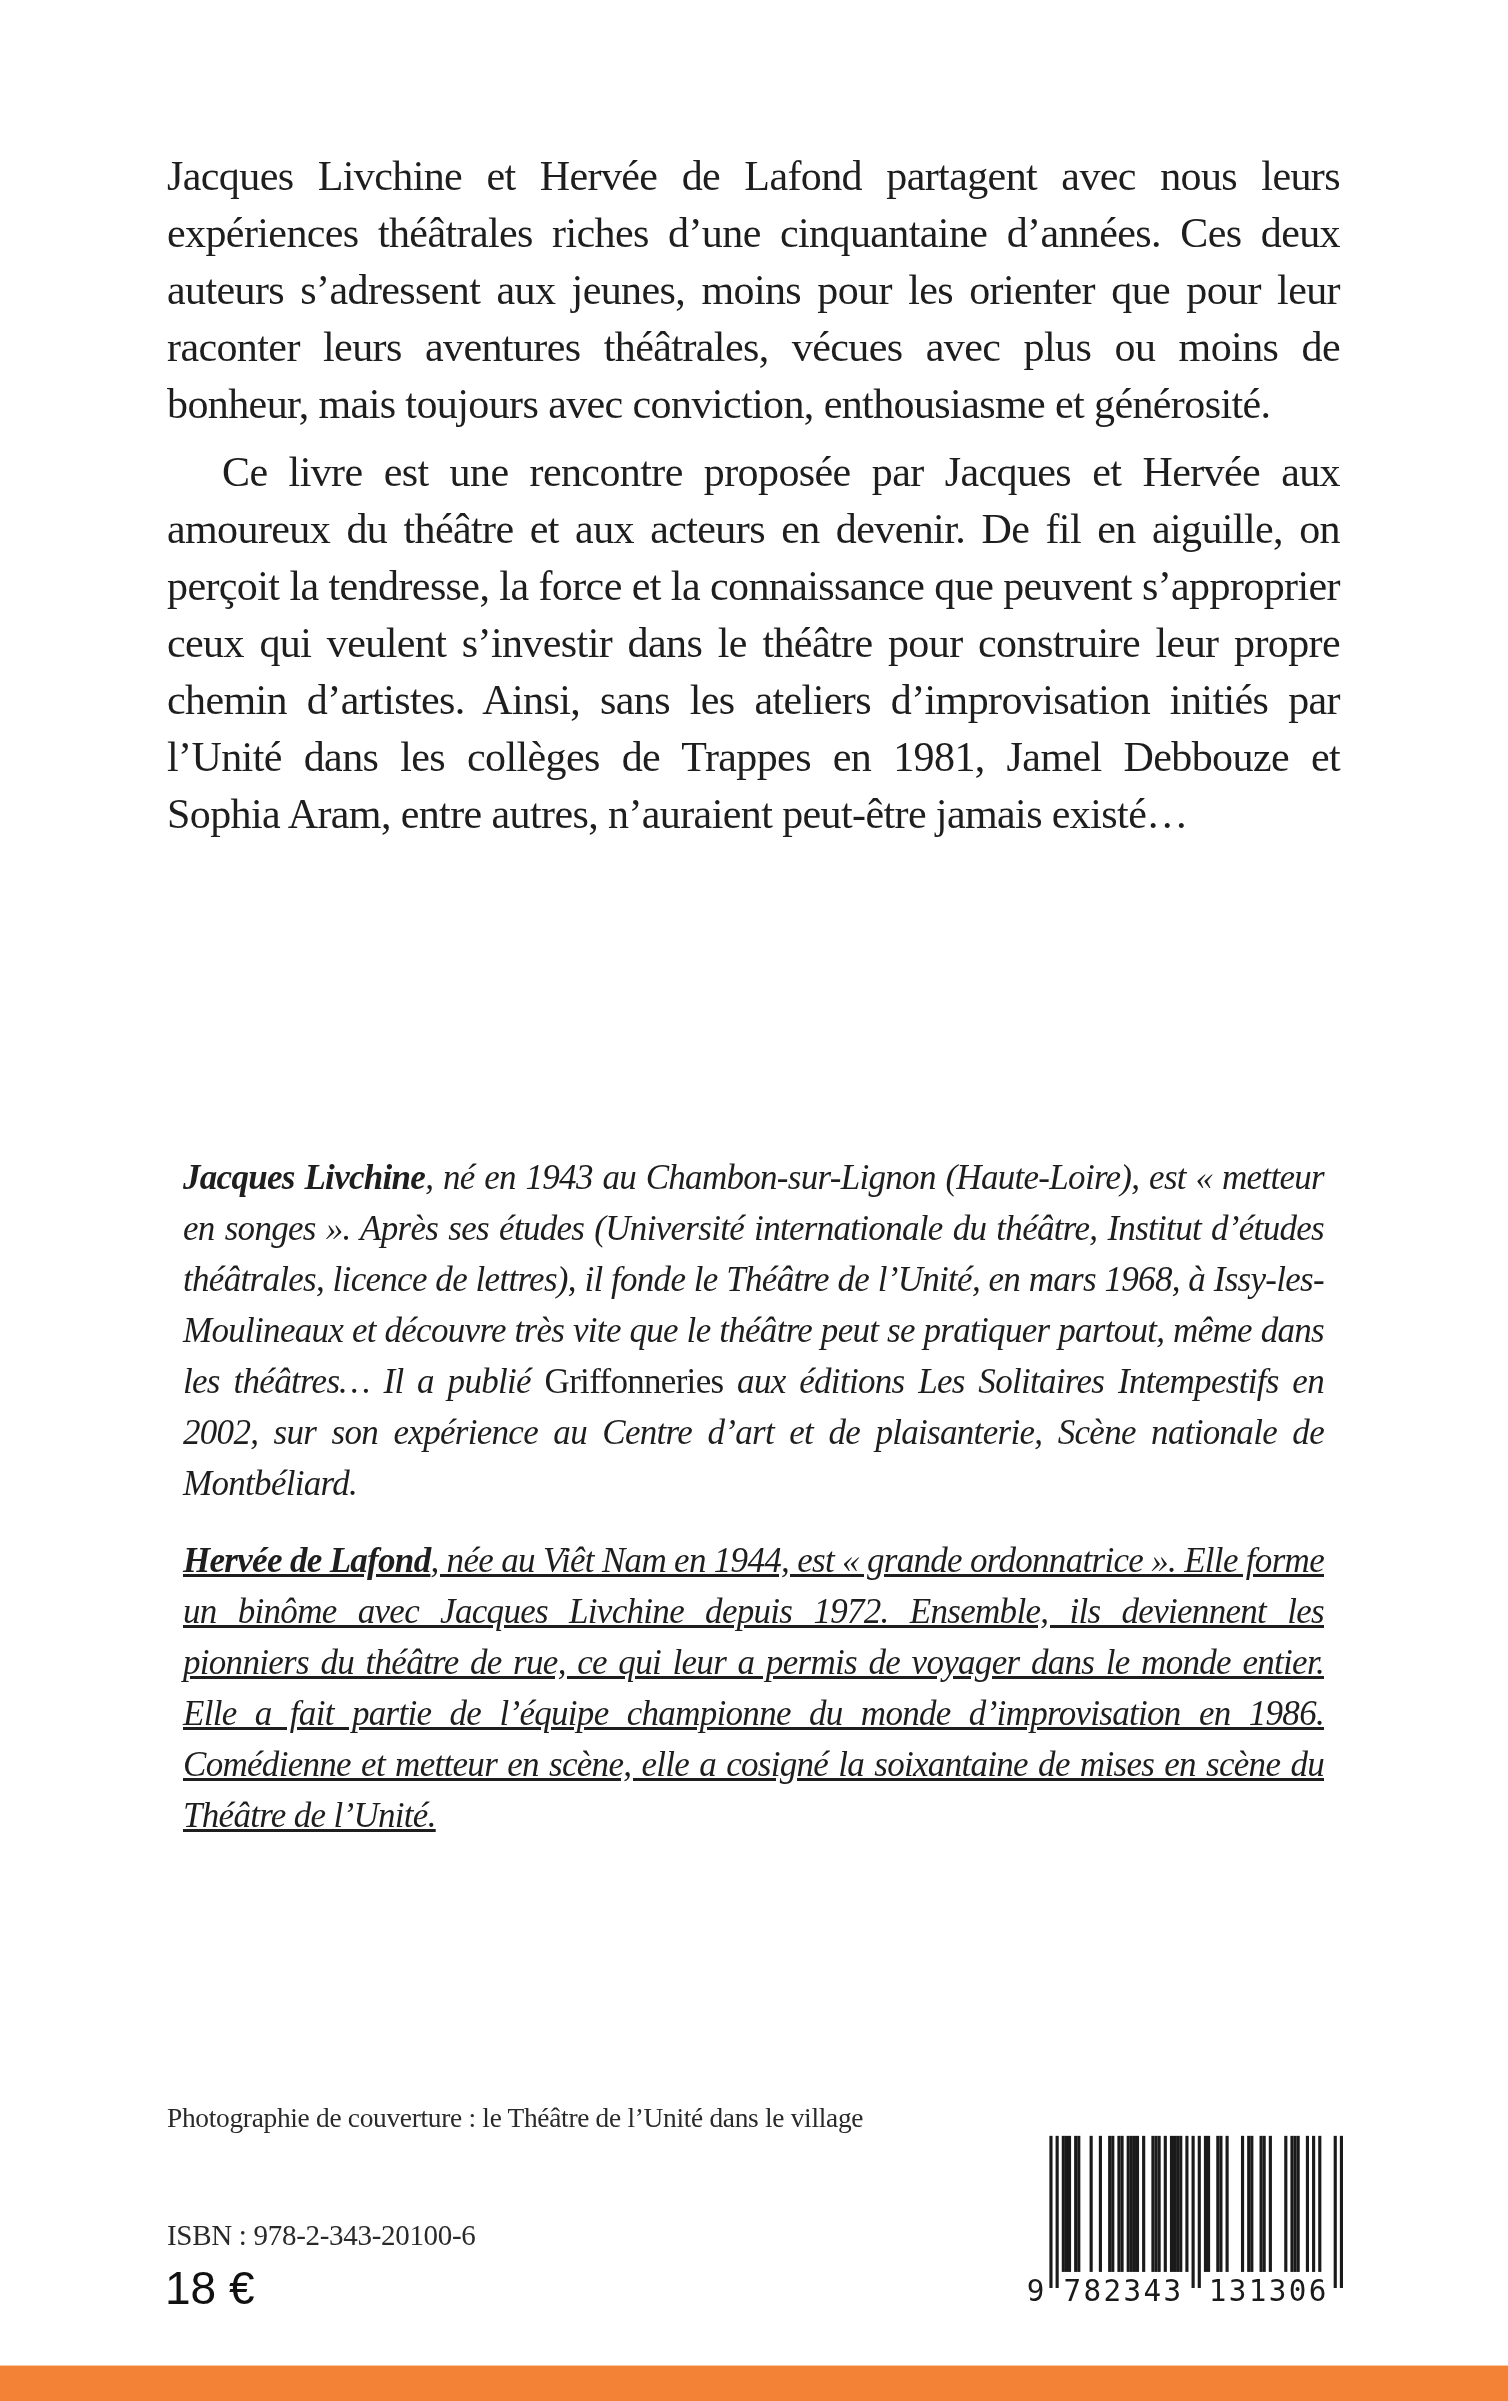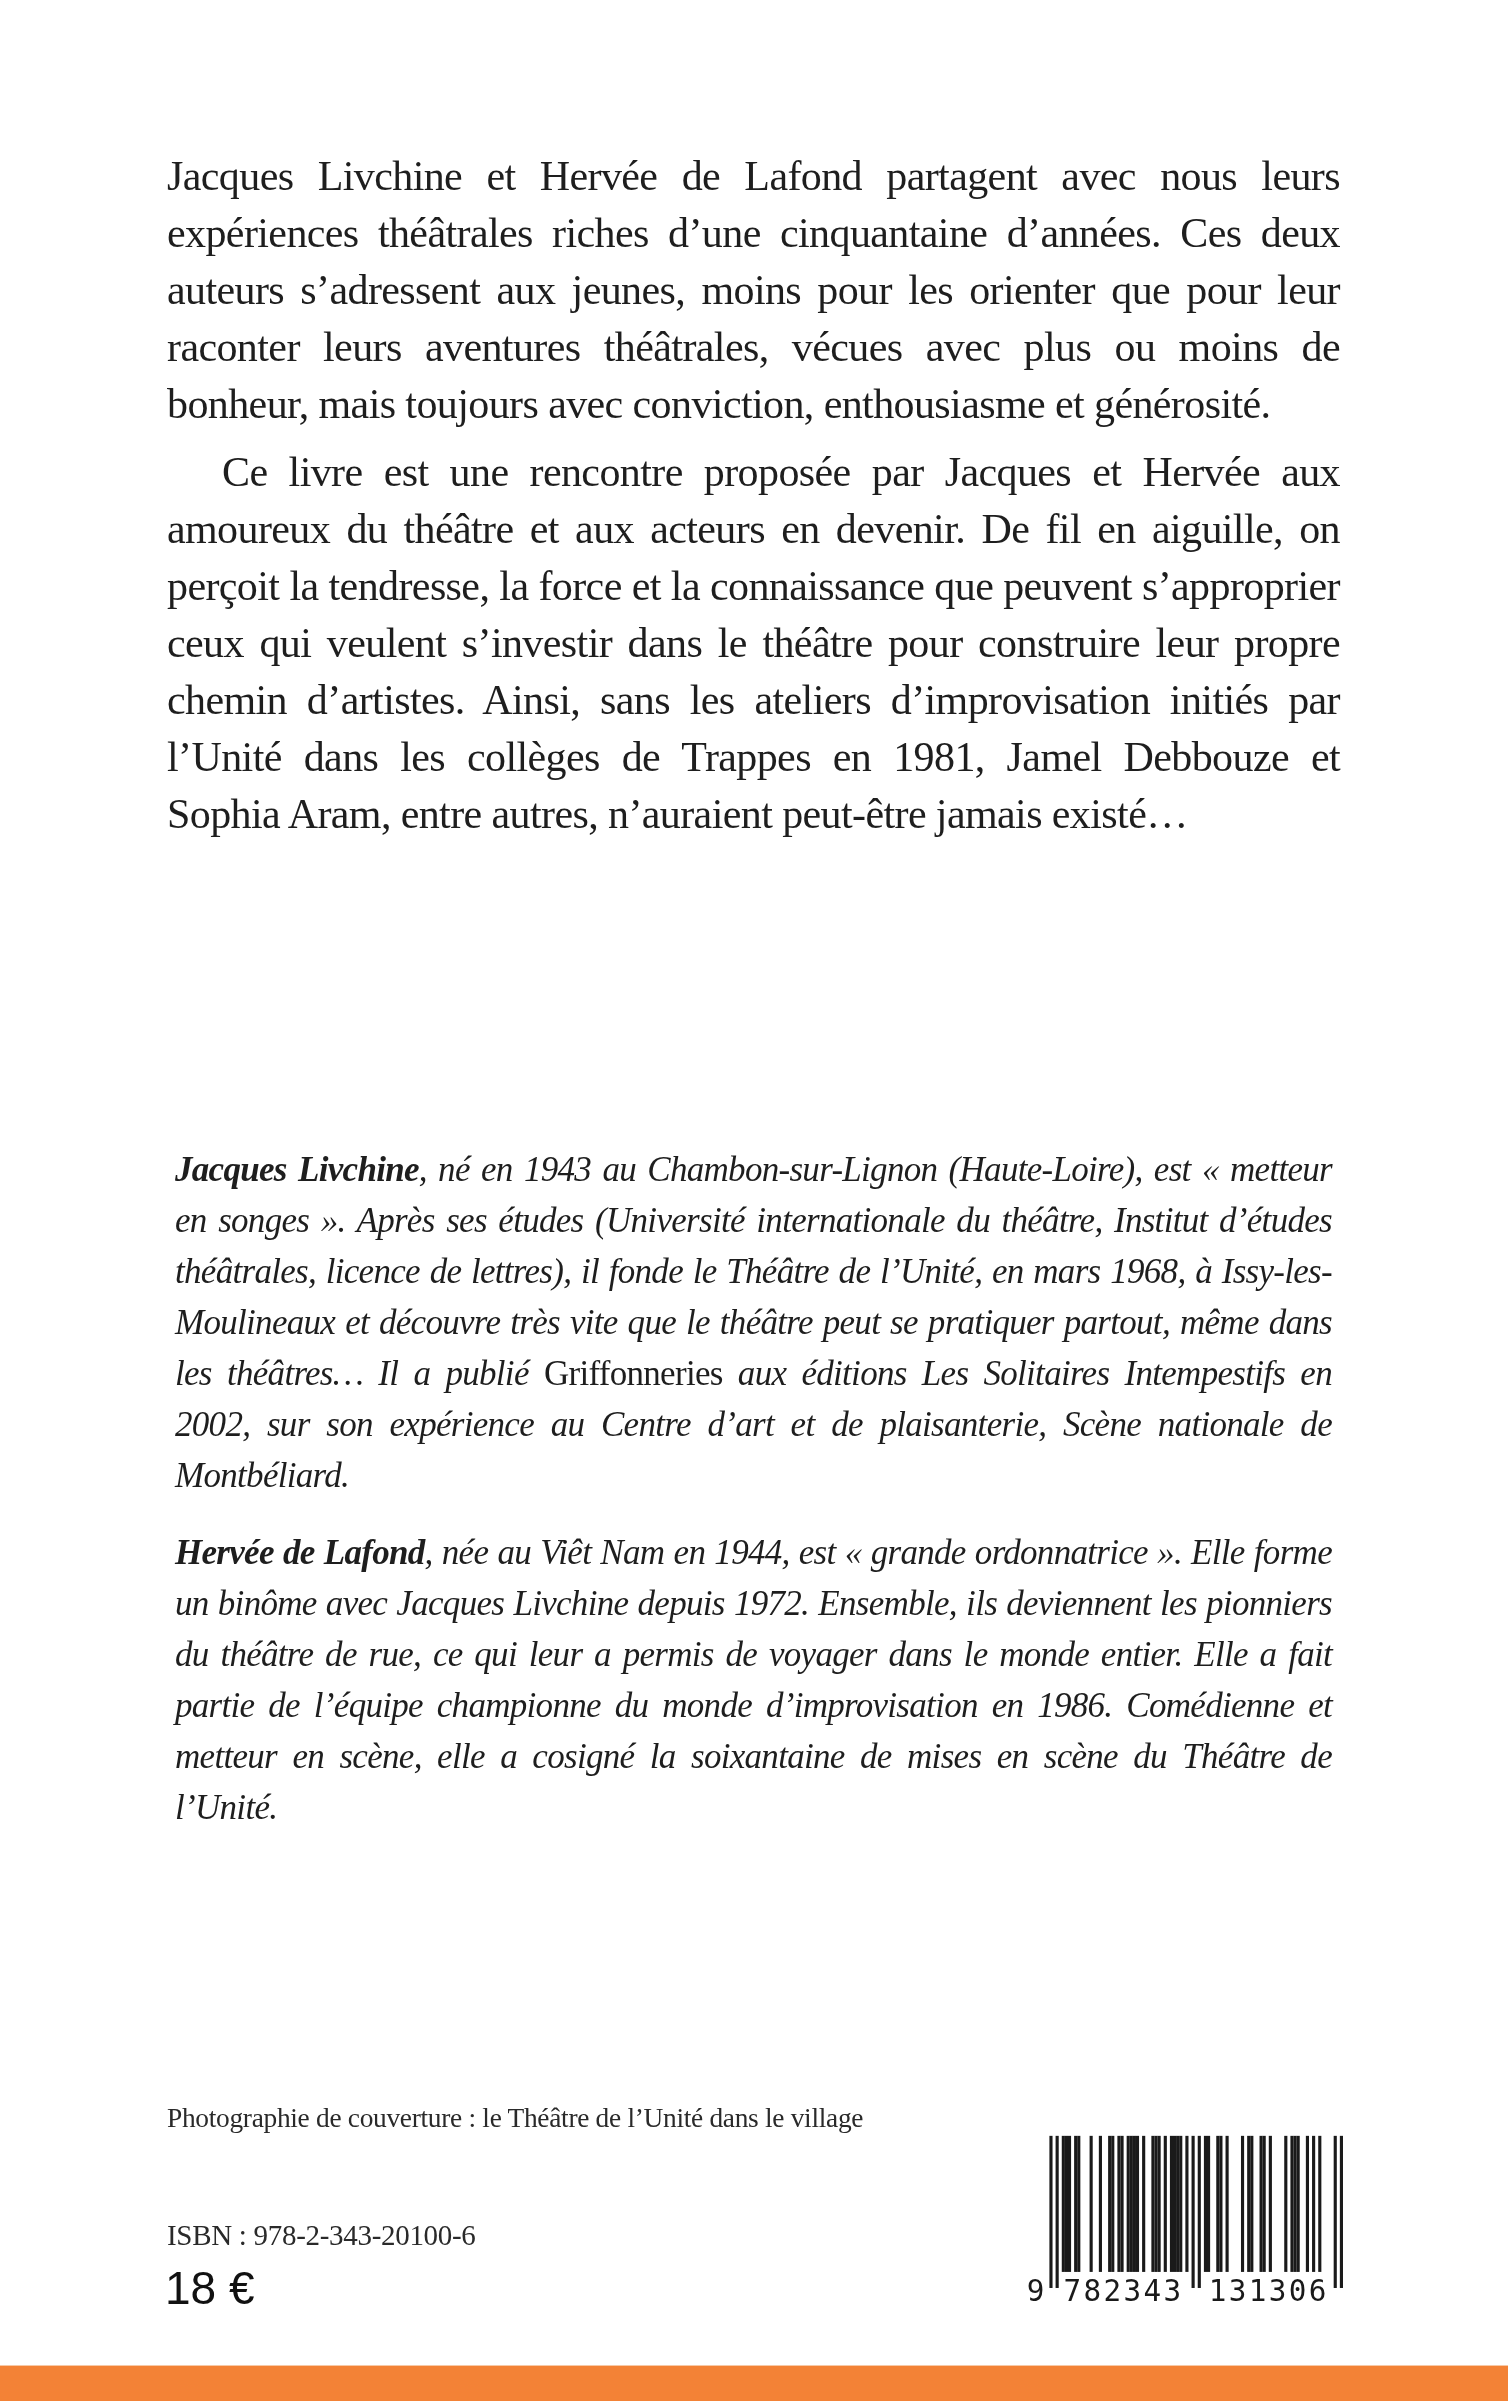--- a/index.html
+++ b/index.html
@@ -12,22 +12,22 @@
     text-align: justify; letter-spacing: -0.6px;
   }
   .blurb p { margin: 0 0 11.4px 0; text-indent: 55px; hyphens: none; }
   .blurb p.first { text-indent: 0; }
   .bios {
     position: absolute; left: 167px; top: 1136px; width: 1173px;
     font-family: "Liberation Serif", "DejaVu Serif", serif;
     font-size: 35px; line-height: 51px; color: #1e1e1e;
     font-style: italic; text-align: justify; letter-spacing: -0.7px;
   }
-  .bios p { margin: 8px; }
-  .bios p + p { margin-top: 25.6px; }
+  .bios p { margin: 16px; }
+  .bios p + p { margin-top: 25.6px; text-decoration: underline; }
   .bios .name { font-weight: bold; }
   .bios .upright { font-style: normal; }
   .credit {
     position: absolute; left: 167px; top: 2099px; width: 776px;
     font-family: "Liberation Serif", "DejaVu Serif", serif;
     font-size: 27.4px; line-height: 38px; color: #2a2a2a; letter-spacing: -0.3px;
   }
   .isbn {
     position: absolute; left: 167px; top: 2216px;
     font-family: "Liberation Serif", "DejaVu Serif", serif;

